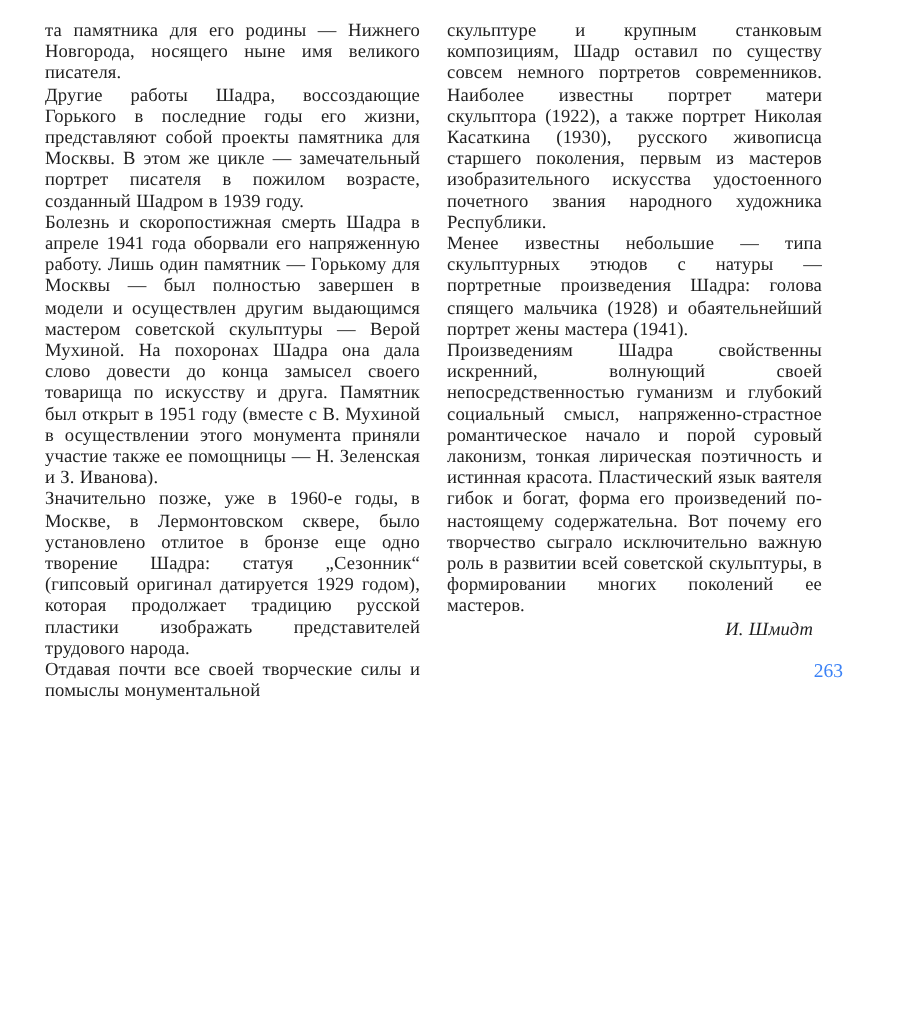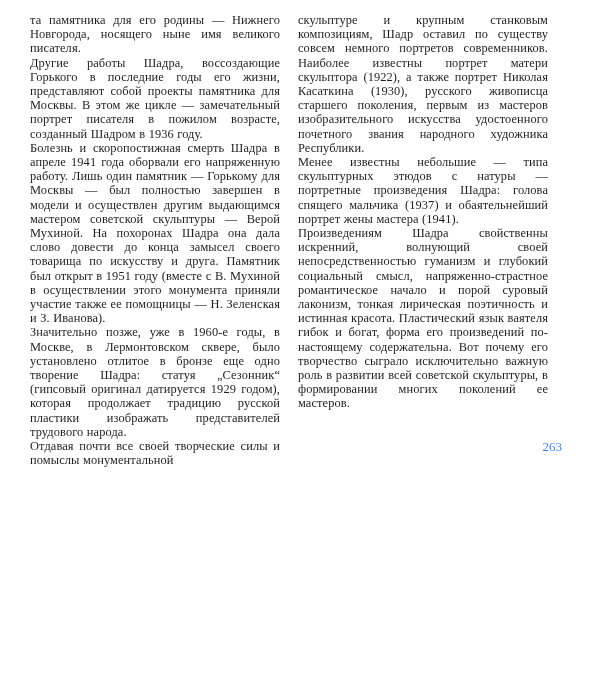--- a/index.html
+++ b/index.html
@@ -54,28 +54,29 @@
   }
 </style>
 </head>
 <body>
 
 <div class="page">
   <div class="columns">
 
     <div class="col" lang="ru">
       <p>та памятника для его родины — Нижнего Новгорода, носящего ныне имя великого писателя.</p>
-      <p>Другие работы Шадра, воссоздающие Горького в последние годы его жизни, представляют собой проекты памятника для Москвы. В этом же цикле — замечательный портрет писателя в пожилом возрасте, созданный Шадром в 1936 году.</p>
+      <p>Другие работы Шадра, воссоздающие Горького в последние годы его жизни, представляют собой проекты памятника для Москвы. В этом же цикле — замечательный портрет писателя в пожилом возрасте, созданный Шадром в 1939 году.</p>
       <p>Болезнь и скоропостижная смерть Шадра в апреле 1941 года оборвали его напряженную работу. Лишь один памятник — Горькому для Москвы — был полностью завершен в модели и осуществлен другим выдающимся мастером советской скульптуры — Верой Мухиной. На похоронах Шадра она дала слово довести до конца замысел своего товарища по искусству и друга. Памятник был открыт в 1951 году (вместе с В. Мухиной в осуществлении этого монумента приняли участие также ее помощницы — Н. Зеленская и З. Иванова).</p>
       <p>Значительно позже, уже в 1960-е годы, в Москве, в Лермонтовском сквере, было установлено отлитое в бронзе еще одно творение Шадра: статуя „Сезонник“ (гипсовый оригинал датируется 1929 годом), которая продолжает традицию русской пластики изображать представителей трудового народа.</p>
       <p>Отдавая почти все своей творческие силы и помыслы монументальной</p>
     </div>
 
     <div class="col" lang="ru">
       <p>скульптуре и крупным станковым композициям, Шадр оставил по существу совсем немного портретов современников. Наиболее известны портрет матери скульптора (1922), а также портрет Николая Касаткина (1930), русского живописца старшего поколения, первым из мастеров изобразительного искусства удостоенного почетного звания народного художника Республики.</p>
-      <p>Менее известны небольшие — типа скульптурных этюдов с натуры — портретные произведения Шадра: голова спящего мальчика (1937) и обаятельнейший портрет жены мастера (1941).</p>
+      <p>Менее известны небольшие — типа скульптурных этюдов с натуры — портретные произведения Шадра: голова спящего мальчика (1928) и обаятельнейший портрет жены мастера (1941).</p>
       <p>Произведениям Шадра свойственны искренний, волнующий своей непосредственностью гуманизм и глубокий социальный смысл, напряженно-страстное романтическое начало и порой суровый лаконизм, тонкая лирическая поэтичность и истинная красота. Пластический язык ваятеля гибок и богат, форма его произведений по-настоящему содержательна. Вот почему его творчество сыграло исключительно важную роль в развитии всей советской скульптуры, в формировании многих поколений ее мастеров.</p>
+      <p class="signature">И. Шмидт</p>
     </div>
 
   </div>
 
   <div class="page-number">263</div>
 </div>
 
 </body></html>

